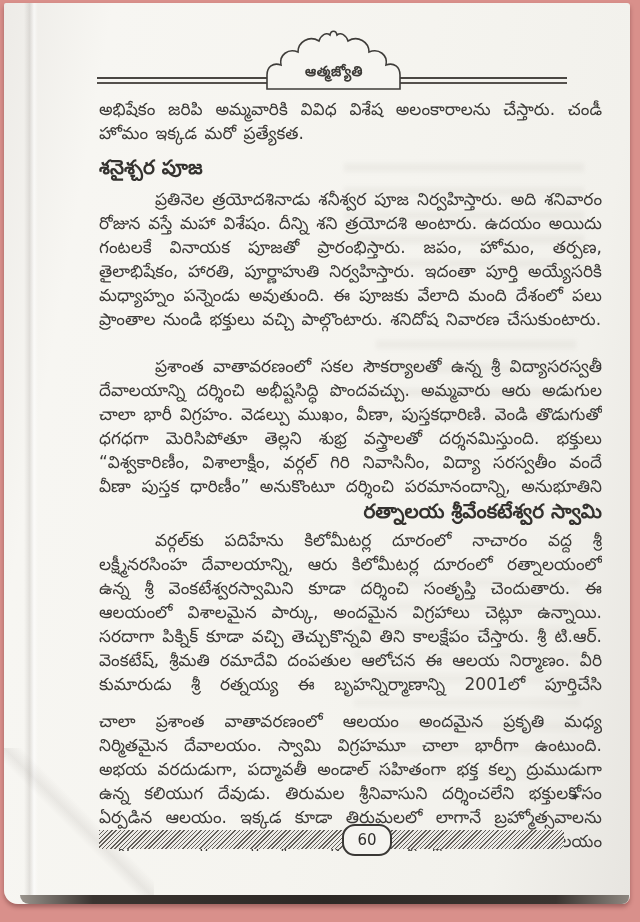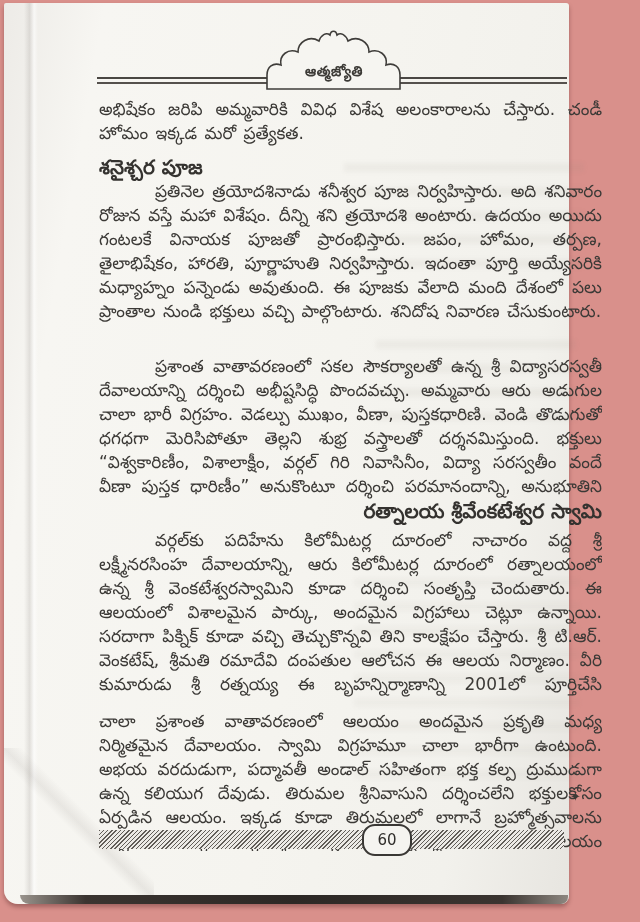--- a/index.html
+++ b/index.html
@@ -2,21 +2,21 @@
 <html><head>
 <meta charset="utf-8">
 <style>
   html,body{margin:0;padding:0;}
   body{
     width:640px;height:922px;position:relative;overflow:hidden;
     background:#d9908b;
     font-family:"DejaVu Sans", sans-serif;
   }
   .paper{
-    position:absolute;left:4px;top:3px;width:565px;height:901px;
+    position:absolute;left:4px;top:3px;width:626px;height:901px;
     background:linear-gradient(100deg,#edebe7 0%,#f7f6f2 14%,#f5f4ef 55%,#f2f1ec 82%,#e7e5e0 100%);
     border-radius:2px 3px 8px 14px;
     box-shadow:0 3px 4px rgba(60,20,20,.35);
   }
   .paper-bottom-shadow{
     position:absolute;left:16px;right:1px;bottom:0;height:9px;
     background:linear-gradient(90deg,#9a948d 0%,#3a3430 12%,#2c2825 50%,#3a3430 88%,#8d8780 100%);
     border-radius:0 0 7px 9px;
   }
   .fold-shadow{
@@ -49,39 +49,39 @@
   
   .text-col{position:absolute;left:95px;top:0;width:503px;height:860px;color:#3b3936;}
   .text-col .block{position:absolute;left:0;width:503px;overflow:hidden;}
   .para{
     font-size:17px;line-height:24px;text-align:justify;word-spacing:2px;margin:0;
   }
   .indent{text-indent:56px;}
   .heading{font-size:20px;font-weight:bold;color:#34322f;margin:0;}
   .intro   {top:94px;height:50px;}
   .h1      {top:152px;height:26px;}
-  .p1      {top:176px;height:146px;}
+  .p1      {top:184px;height:146px;}
   .h2      {top:324px;height:26px;}
   .p2      {top:351px;height:146px;}
   .h3      {top:496px;height:26px;text-align:right;}
   .p3      {top:525px;height:170px;}
   .p4      {top:706px;height:142px;}
   .end-star{
     position:absolute;left:566px;top:786px;font-size:13px;color:#3b3936;
   }
   
   .footer-band{
     position:absolute;left:95px;top:827px;width:465px;height:19px;
     background:repeating-linear-gradient(135deg,#615d58 0 1px,#eceae6 1px 3px);
   }
   .page-num-badge{
     position:absolute;left:338px;top:821px;width:46px;height:28px;
     background:#f5f4f0;border:2px solid #3a3835;border-radius:13px;
     display:flex;align-items:center;justify-content:center;
-    font-size:15px;color:#2f2d2a;margin-left:20px;
+    font-size:15px;color:#2f2d2a;
   }
 </style>
 </head>
 <body>
 
 <div class="paper">
   <div class="fold-shadow"></div>
   <div class="crease"></div>
   <div class="bleed b1"></div>
   <div class="bleed b2"></div>

